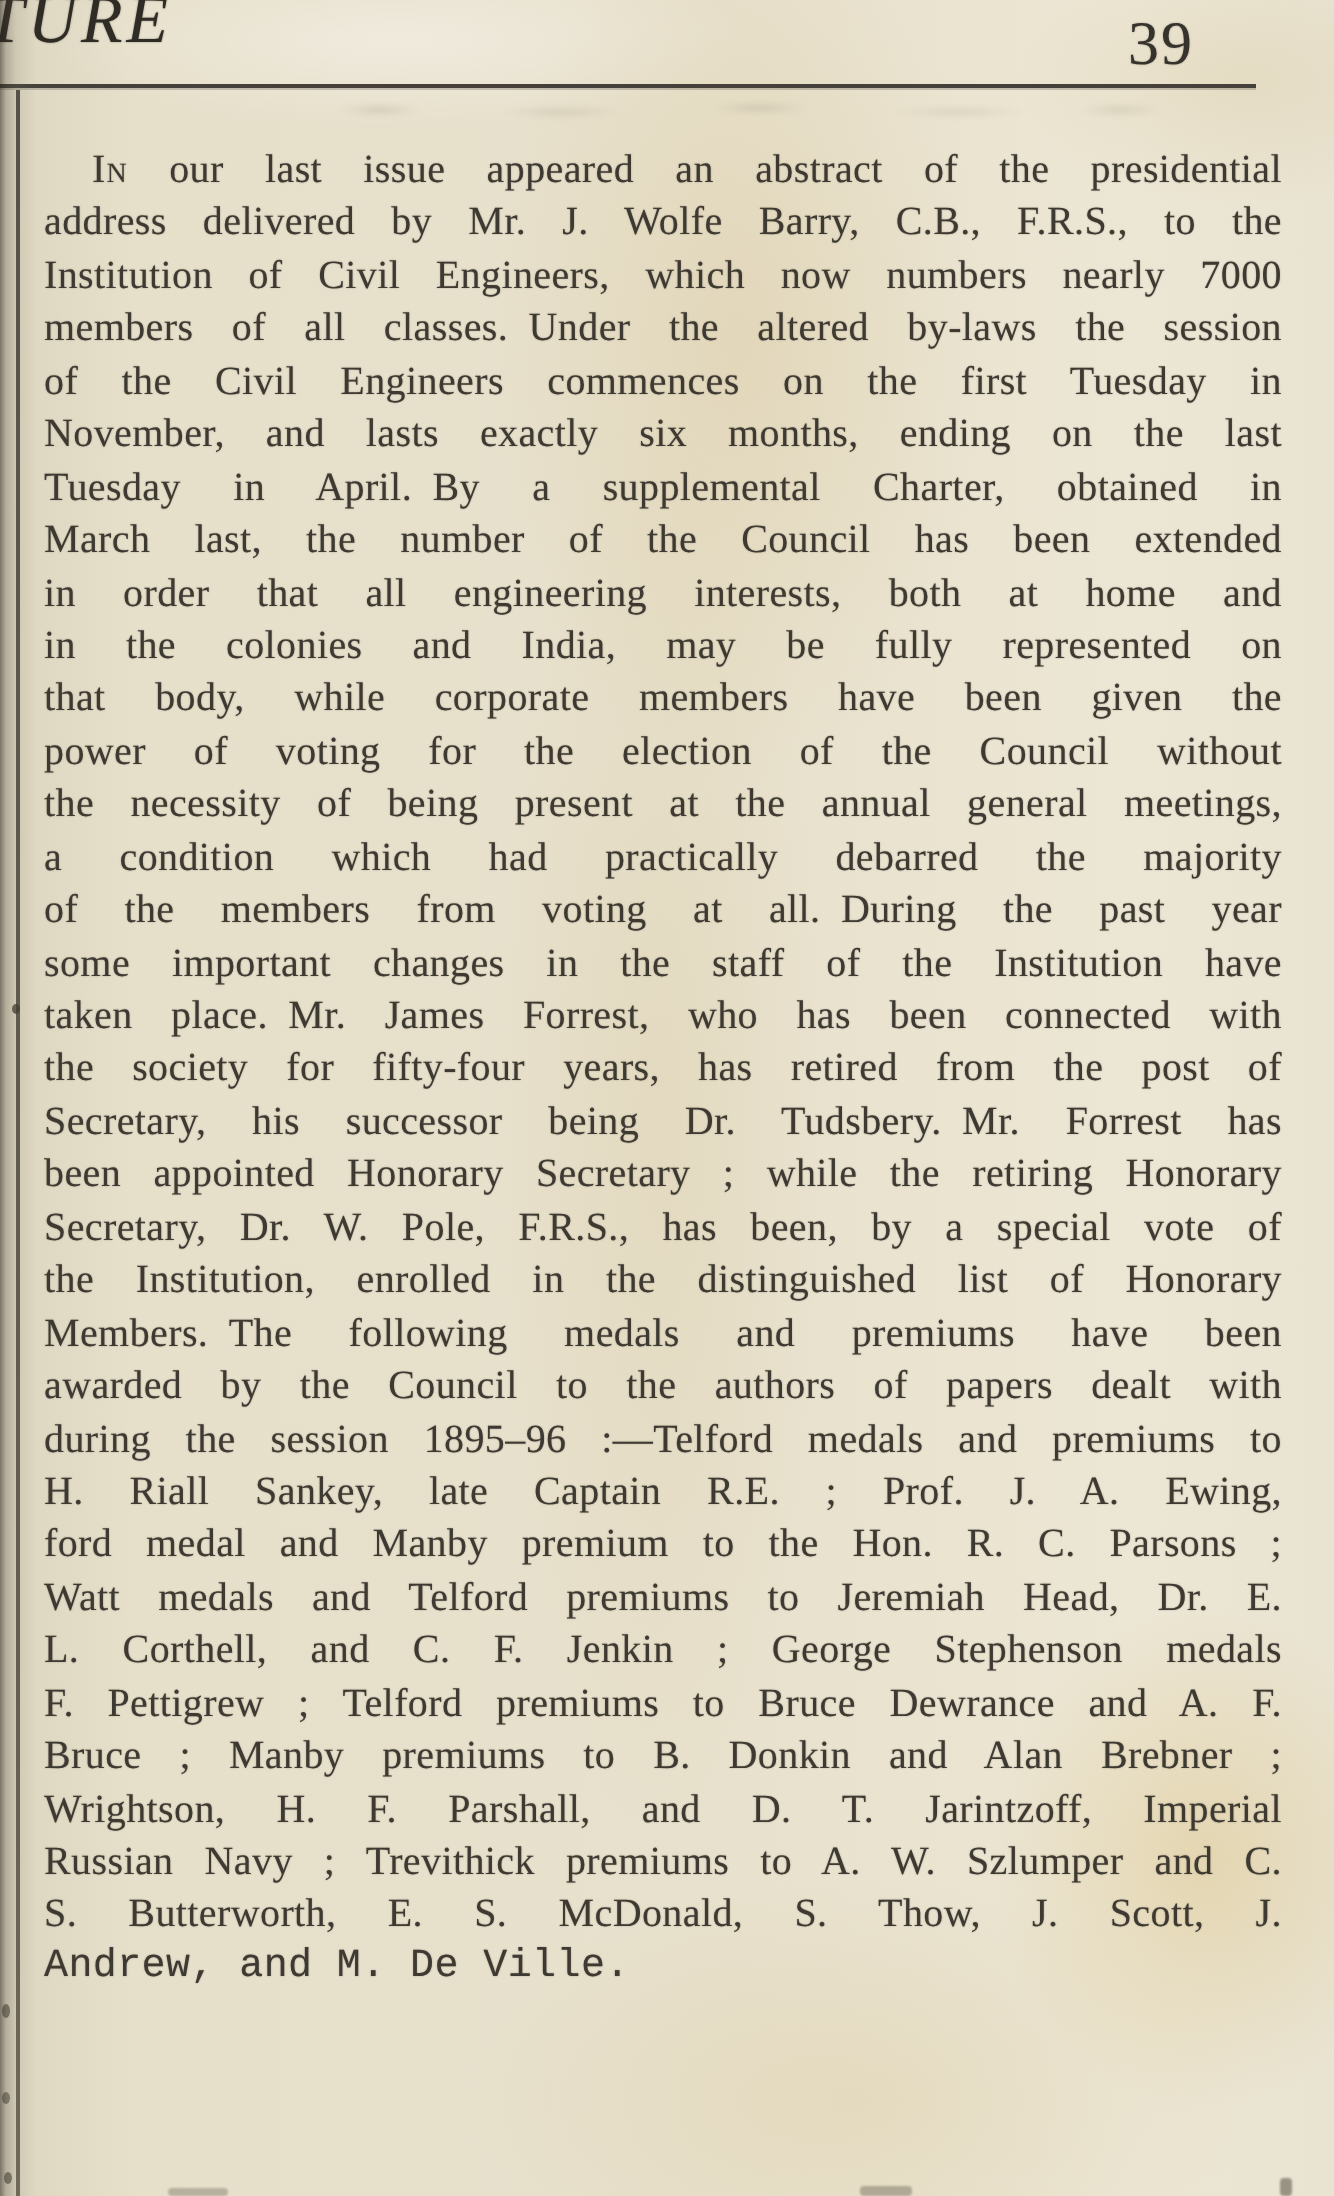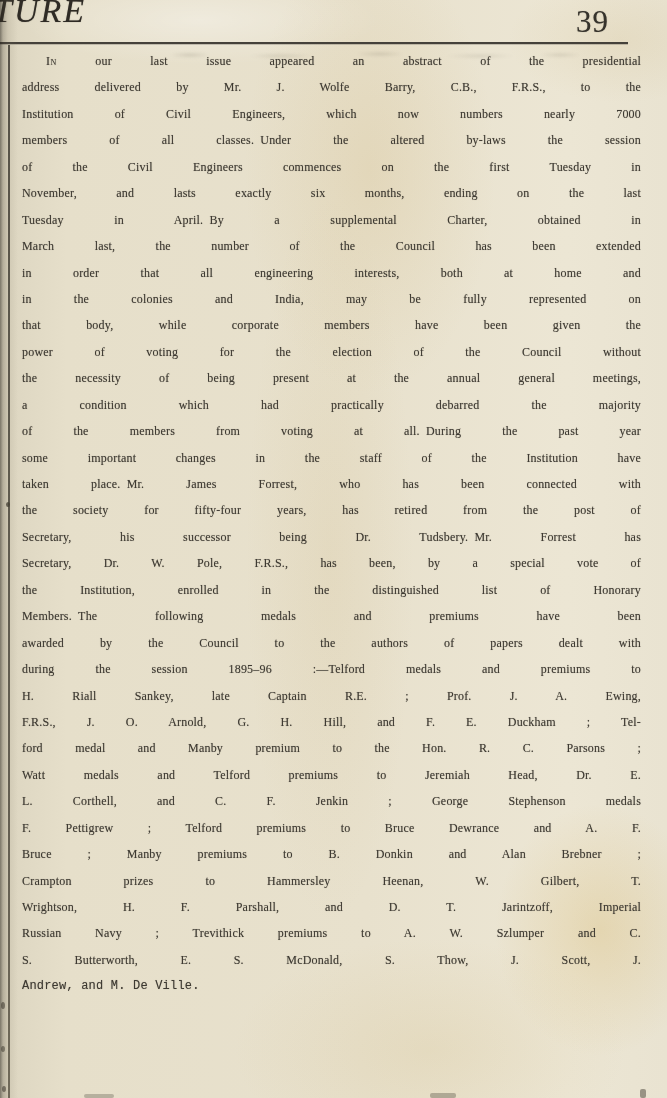--- a/index.html
+++ b/index.html
@@ -27,21 +27,21 @@
   .scan-edge-left{
     position:absolute;left:0;top:0;width:18px;height:1098px;pointer-events:none;
     background:linear-gradient(to right, rgba(42,38,30,0.55) 0px, rgba(62,56,44,0.25) 3px, rgba(120,112,92,0.14) 8px, rgba(120,112,92,0) 18px);
   }
   .masthead{
     position:absolute;left:-7px;top:-8px;
     font-style:italic;font-size:34px;letter-spacing:2px;color:#2f2b25;
     text-shadow:0 0 1px rgba(47,43,37,0.5);
   }
   .page-number{
-    position:absolute;left:576px;top:4px;
+    position:absolute;left:564px;top:4px;
     font-size:31px;color:#36332c;letter-spacing:1px;
     text-shadow:0 0 1px rgba(54,51,44,0.4);
   }
   .head-rule{
     position:absolute;left:0;top:42px;width:628px;height:2px;
     background:#45413a;box-shadow:0 1px 0 rgba(69,65,58,0.25);
   }
   .col-rule{
     position:absolute;left:8px;top:45px;width:2px;height:1053px;
     background:linear-gradient(to bottom,#514d44,#5a564b 40%,#615c50 75%,#6e6858);
@@ -51,22 +51,22 @@
     position:absolute;left:150px;top:49px;width:440px;height:12px;
     pointer-events:none;filter:blur(1.6px);opacity:0.35;
     background:
       radial-gradient(ellipse 30px 4px at 40px 6px, rgba(90,84,68,0.55), rgba(90,84,68,0) 70%),
       radial-gradient(ellipse 45px 4px at 130px 7px, rgba(90,84,68,0.45), rgba(90,84,68,0) 70%),
       radial-gradient(ellipse 35px 4px at 230px 5px, rgba(90,84,68,0.5), rgba(90,84,68,0) 70%),
       radial-gradient(ellipse 50px 4px at 330px 7px, rgba(90,84,68,0.4), rgba(90,84,68,0) 70%),
       radial-gradient(ellipse 30px 4px at 410px 6px, rgba(90,84,68,0.45), rgba(90,84,68,0) 70%);
   }
   .body-text{
-    position:absolute;left:22px;top:48px;width:619px;
-    font-size:12px;line-height:26.45px;color:#3e3a32;
+    position:absolute;left:22px;top:72px;width:619px;
+    font-size:20px;line-height:26.45px;color:#3e3a32;
     letter-spacing:0.2px;
     text-shadow:0 0 0.8px rgba(62,58,50,0.45);
   }
   .text-line{
     text-align:justify;text-align-last:justify;
     white-space:normal;height:26.45px;overflow:visible;
   }
   .text-line.first{text-indent:24px;}
   .smallcaps{font-variant:small-caps;letter-spacing:0.6px;}
   .lines-list .text-line:last-child{text-align-last:left;font-family:Liberation Mono, monospace;}
@@ -113,33 +113,32 @@
         <div class="text-line">in the colonies and India, may be fully represented on</div>
         <div class="text-line">that body, while corporate members have been given the</div>
         <div class="text-line">power of voting for the election of the Council without</div>
         <div class="text-line">the necessity of being present at the annual general meetings,</div>
         <div class="text-line">a condition which had practically debarred the majority</div>
         <div class="text-line">of the members from voting at all. During the past year</div>
         <div class="text-line">some important changes in the staff of the Institution have</div>
         <div class="text-line">taken place. Mr. James Forrest, who has been connected with</div>
         <div class="text-line">the society for fifty-four years, has retired from the post of</div>
         <div class="text-line">Secretary, his successor being Dr. Tudsbery. Mr. Forrest has</div>
+        <div class="text-line">been appointed Honorary Secretary ; while the retiring Honorary</div>
         <div class="text-line">Secretary, Dr. W. Pole, F.R.S., has been, by a special vote of</div>
         <div class="text-line">the Institution, enrolled in the distinguished list of Honorary</div>
         <div class="text-line">Members. The following medals and premiums have been</div>
         <div class="text-line">awarded by the Council to the authors of papers dealt with</div>
         <div class="text-line">during the session 1895–96 :—Telford medals and premiums to</div>
         <div class="text-line">H. Riall Sankey, late Captain R.E. ; Prof. J. A. Ewing,</div>
-        <div class="text-line">F.R.S., J. O. Arnold, G. H. Hill, and F. E. Duckham ; Tel-</div>
         <div class="text-line">ford medal and Manby premium to the Hon. R. C. Parsons ;</div>
         <div class="text-line">Watt medals and Telford premiums to Jeremiah Head, Dr. E.</div>
         <div class="text-line">L. Corthell, and C. F. Jenkin ; George Stephenson medals</div>
         <div class="text-line">F. Pettigrew ; Telford premiums to Bruce Dewrance and A. F.</div>
         <div class="text-line">Bruce ; Manby premiums to B. Donkin and Alan Brebner ;</div>
-        <div class="text-line">Crampton prizes to Hammersley Heenan, W. Gilbert, T.</div>
         <div class="text-line">Wrightson, H. F. Parshall, and D. T. Jarintzoff, Imperial</div>
         <div class="text-line">Russian Navy ; Trevithick premiums to A. W. Szlumper and C.</div>
         <div class="text-line">S. Butterworth, E. S. McDonald, S. Thow, J. Scott, J.</div>
         <div class="text-line">Andrew, and M. De Ville.</div>
       </div>
   </div>
 
   <div class="speck s1"></div>
   <div class="speck s2"></div>
   <div class="speck s3"></div>

